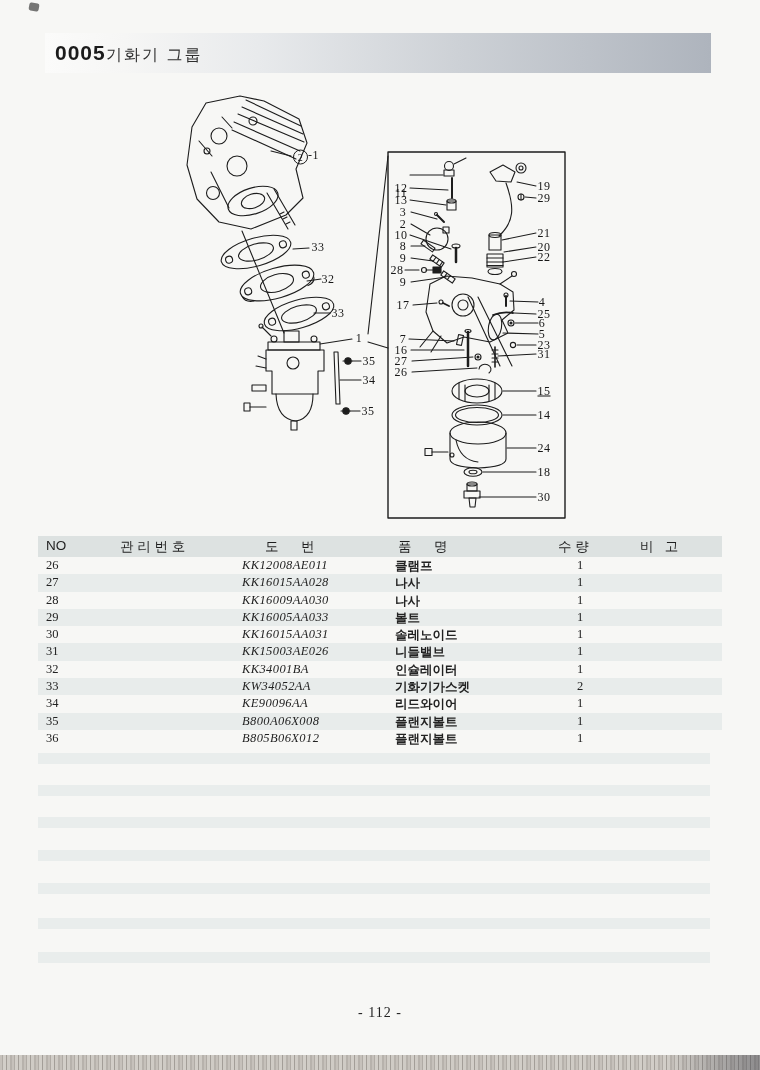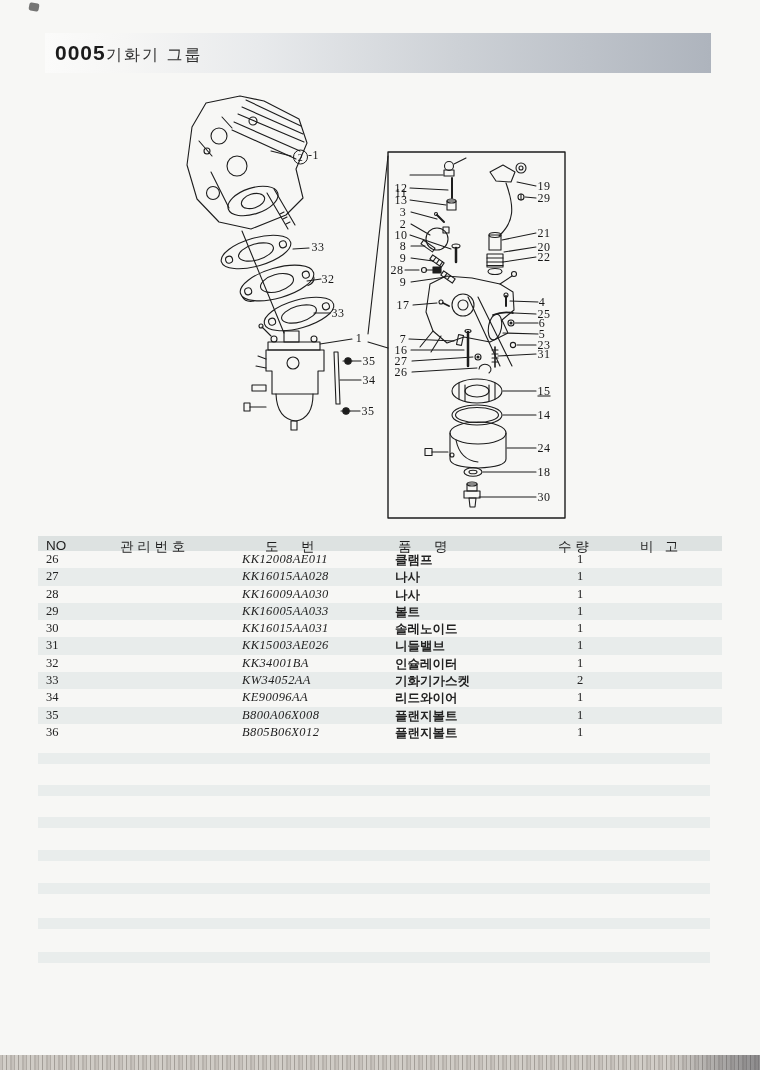--- a/index.html
+++ b/index.html
@@ -25,21 +25,21 @@
   
   .diagram{position:absolute;left:0;top:0;width:600px;height:540px;}
   .diagram svg{position:absolute;left:0;top:0;}
   .co{position:absolute;transform:translate(-50%,-50%);font:12px "Liberation Serif",serif;
       color:#161616;letter-spacing:.5px;white-space:nowrap;}
   .co .circ{display:inline-block;width:13px;height:13px;border:1.2px solid #1c1c1c;border-radius:50%;
       line-height:13px;text-align:center;font-size:10px;font-weight:normal;vertical-align:-2px;}
 
   
   .ptable{position:absolute;left:38px;top:536px;width:684px;}
-  .thead{position:relative;height:15px;background:#dde2e1;}
+  .thead{position:relative;height:21px;background:#dde2e1;}
   .thead span{position:absolute;top:2px;font-size:13.5px;color:#1f1f1f;white-space:pre;}
   .tbody{position:relative;}
   .trow{position:relative;height:17.3px;font-family:"Liberation Serif",serif;font-size:12.5px;color:#222;}
   .trow.shade{background:#e8eceb;}
   .c{position:absolute;top:1px;white-space:pre;}
   .c-no{left:8px;}
   .c-mgmt{left:82px;}
   .c-code{left:204px;letter-spacing:.4px;font-style:italic;}
   .c-name{left:357px;font-weight:bold;}
   .c-qty{left:502px;width:80px;text-align:center;}
@@ -387,14 +387,15 @@
   <div id="stripes">
       <div class="stripe" style="top: 753px;"></div>
       <div class="stripe" style="top: 785px;"></div>
       <div class="stripe" style="top: 817px;"></div>
       <div class="stripe" style="top: 850px;"></div>
       <div class="stripe" style="top: 883px;"></div>
       <div class="stripe" style="top: 918px;"></div>
       <div class="stripe" style="top: 952px;"></div>
     </div>
 
+  <div class="footer">- 112 -</div>
   <div class="bottom-band"></div>
 </div>
 
 </body></html>

